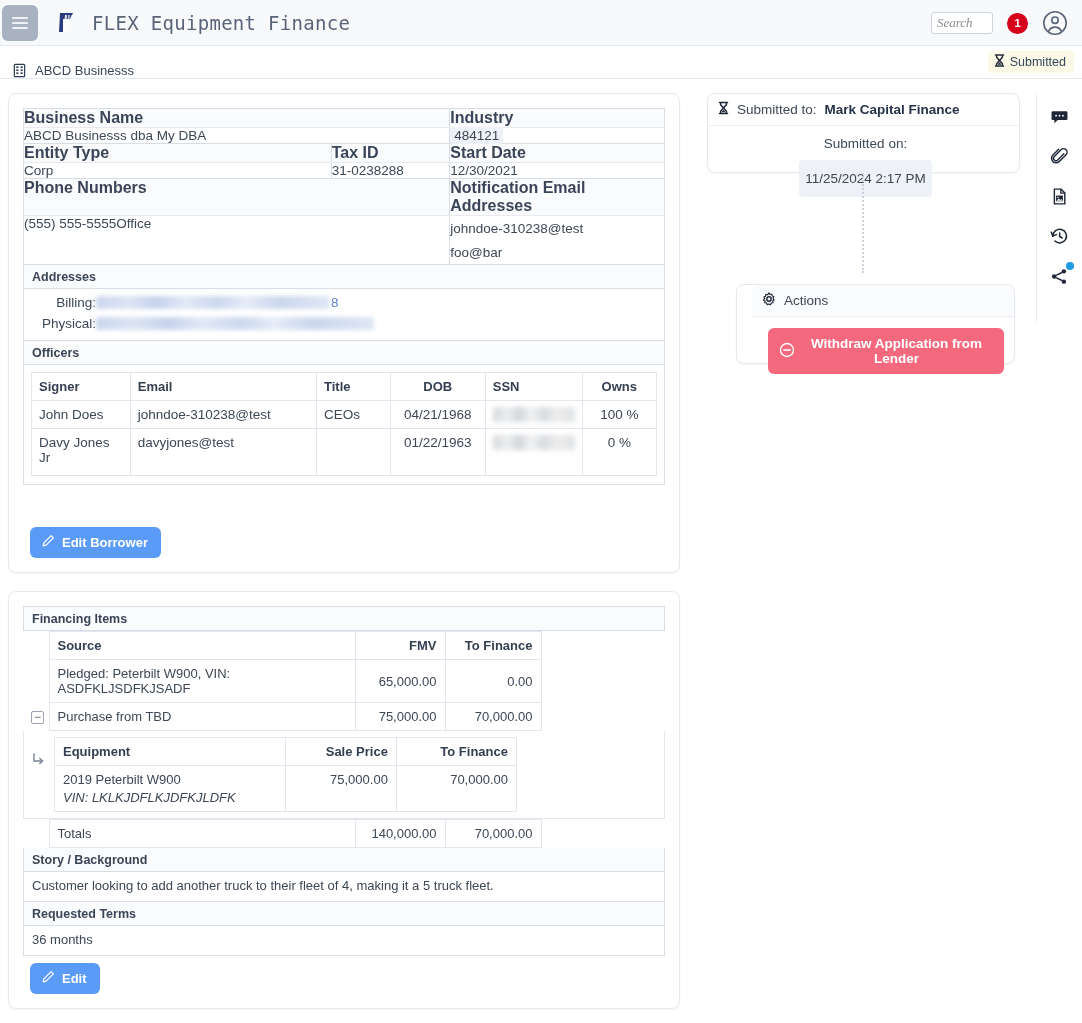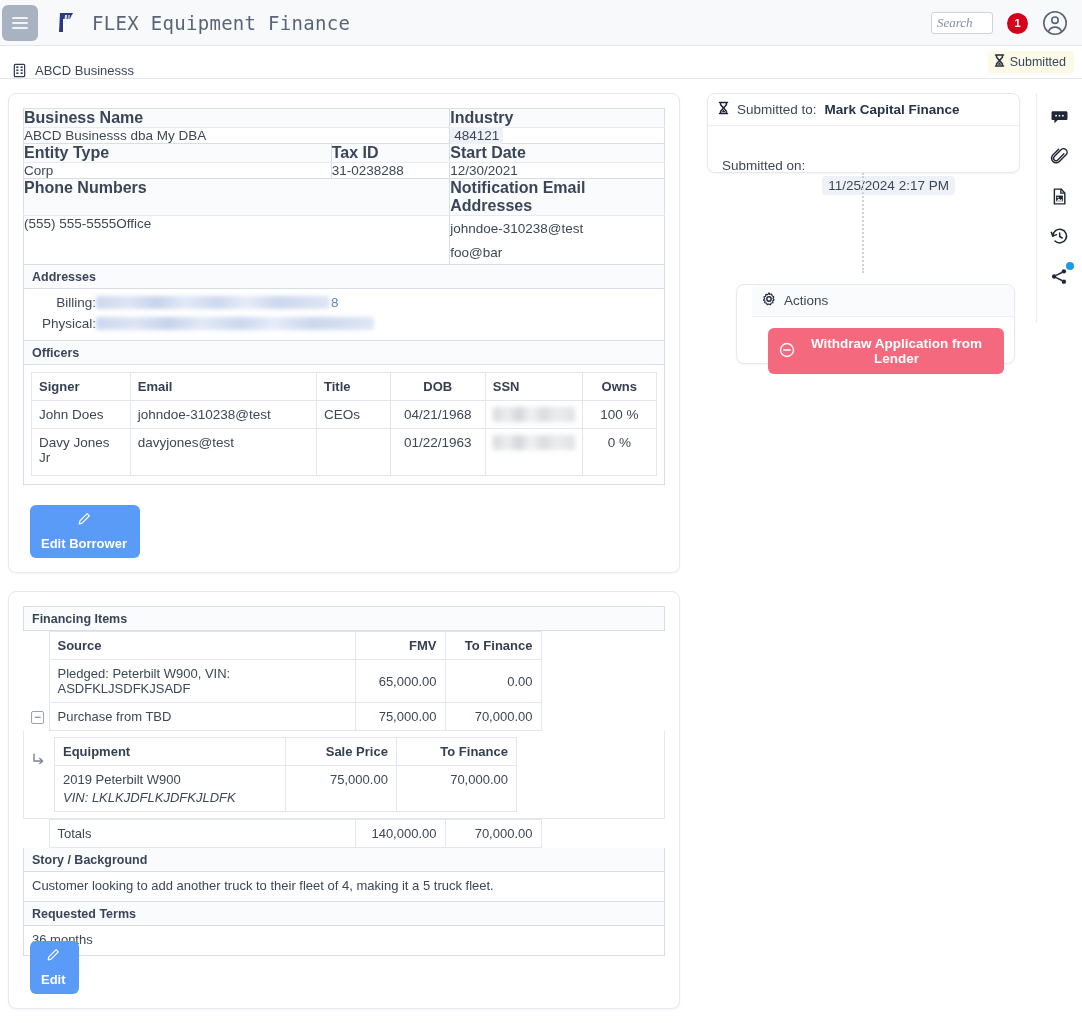--- a/index.html
+++ b/index.html
@@ -203,21 +203,20 @@
 
   .btn {
     display: inline-flex; align-items: center; gap: 7px;
     border: none; border-radius: 6px;
     background: #5b9bf8;
     color: #fff;
     font-size: 13px; font-weight: bold;
     padding: 7px 13px 7px 11px;
     cursor: pointer;
     font-family: "Liberation Sans", sans-serif;
-    flex-direction: column;
   }
   .btn-wrap { position: absolute; left: 21px; bottom: 14px; }
 
   
   #financing-card { left: 8px; top: 512px; width: 672px; height: 418px; padding: 14px; }
   .fin-head {
     background: #fafbfc;
     border: 1px solid #d9dde5;
     font-weight: bold; font-size: 12.5px; color: #3b4559;
     padding: 5px 8px 4px 8px;
@@ -269,22 +268,22 @@
 
   
   #submitted-card { left: 707px; top: 14px; width: 313px; height: 80px; }
   .panel-head {
     display: flex; align-items: center; gap: 8px;
     padding: 7px 10px;
     border-bottom: 1px solid #eceef2;
     font-size: 13.5px; color: #3d4755;
   }
   .panel-head b { color: #263248; }
-  .panel-body { padding: 10px 10px 10px 14px; display: flex; align-items: center; gap: 17px; font-size: 13.5px; color: #3d4755; }
-  .date-chip { background: #eef1f7; border-radius: 4px; padding: 2px 6px; margin-top: 40px; }
+  .panel-body { padding: 10px 10px 10px 14px; display: flex; align-items: center; gap: 9px; font-size: 13.5px; color: #3d4755; flex-direction: column; }
+  .date-chip { background: #eef1f7; border-radius: 4px; padding: 11px 6px; }
 
   .connector {
     position: absolute;
     left: 862px; top: 94px;
     width: 1px; height: 100px;
     border-left: 2px dotted #cdd2da;
   }
 
   #actions-card { left: 736px; top: 205px; width: 279px; height: 80px; padding-left: 15px; }
   .actions-body { padding: 11px 10px 12px 16px; }

